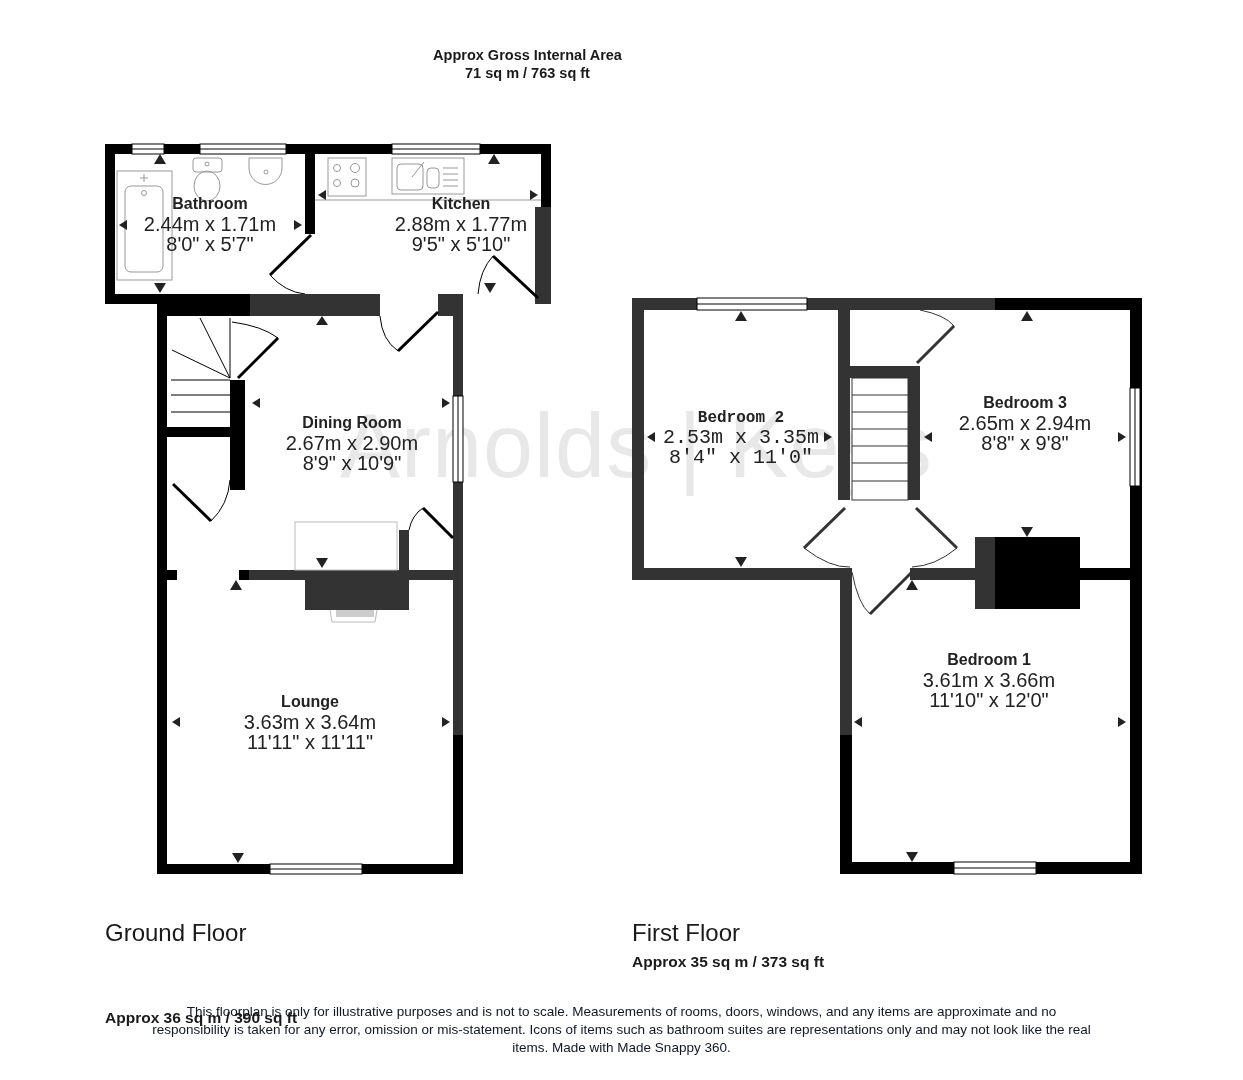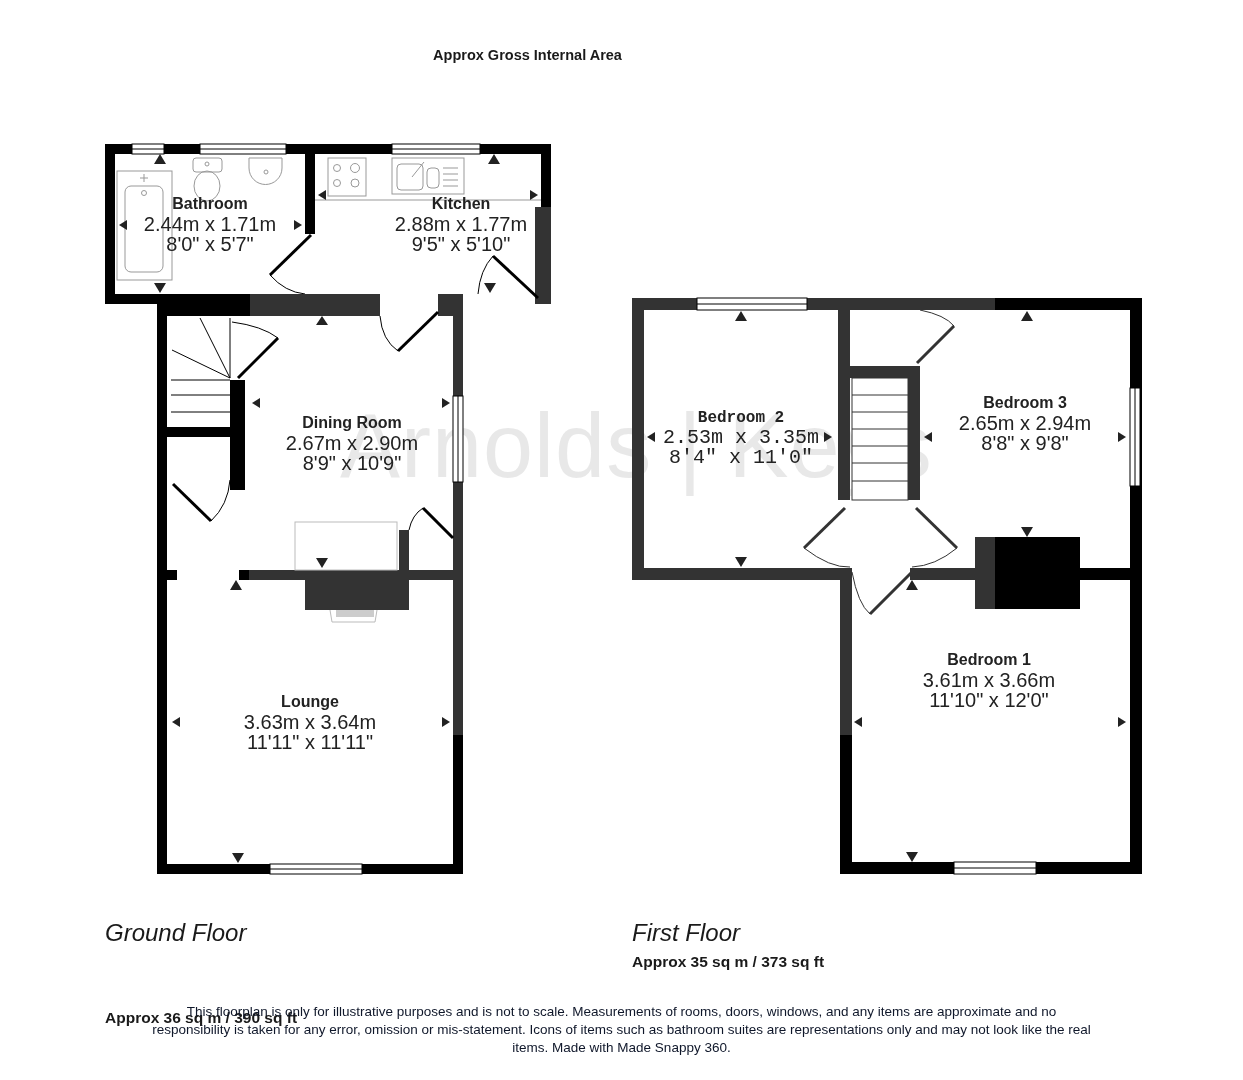--- a/index.html
+++ b/index.html
@@ -3,29 +3,30 @@
 <meta charset="utf-8">
 <style>
   html, body { margin: 0; padding: 0; background: #ffffff; }
   body { width: 1243px; height: 1080px; position: relative; overflow: hidden; font-family: "Liberation Sans", sans-serif; color: #222; }
   .header { position: absolute; left: 0; top: 46px; width: 1055px; text-align: center; font-weight: bold; font-size: 14.5px; line-height: 18px; color: #1a1a1a; }
   svg.plan { position: absolute; left: 0; top: 0; }
   .room-label { position: absolute; text-align: center; transform: translateX(-50%); white-space: nowrap; color: #222; }
   .room-label .name { font-weight: bold; font-size: 16px; line-height: 20px; }
   .room-label .dim { font-size: 20px; line-height: 20px; }
   .watermark { position: absolute; left: 340px; top: 395px; font-size: 90px; color: rgba(150,150,150,0.22); letter-spacing: 1px; white-space: nowrap; pointer-events: none; }
-  .floor-title { position: absolute; font-size: 24px; color: #1a1a1a; font-style: italic; }
+  .floor-title { position: absolute; font-size: 24px; color: #1a1a1a; }
   .floor-area { position: absolute; font-size: 15.5px; font-weight: bold; color: #1a1a1a; }
   .disclaimer { position: absolute; left: 150px; top: 1003px; width: 943px; text-align: center; font-size: 13.5px; line-height: 18px; color: #0f172a; }
 </style>
 </head>
 <body>
 
 <div class="header">
   <div>Approx Gross Internal Area</div>
+  <div>71 sq m / 763 sq ft</div>
 </div>
 
 <div class="watermark">Arnolds | Keys</div>
 
 <svg class="plan" width="1243" height="1080" viewBox="0 0 1243 1080">
   <defs>
     <marker id="dummy" markerWidth="1" markerHeight="1"></marker>
   </defs>
 
   <g>

